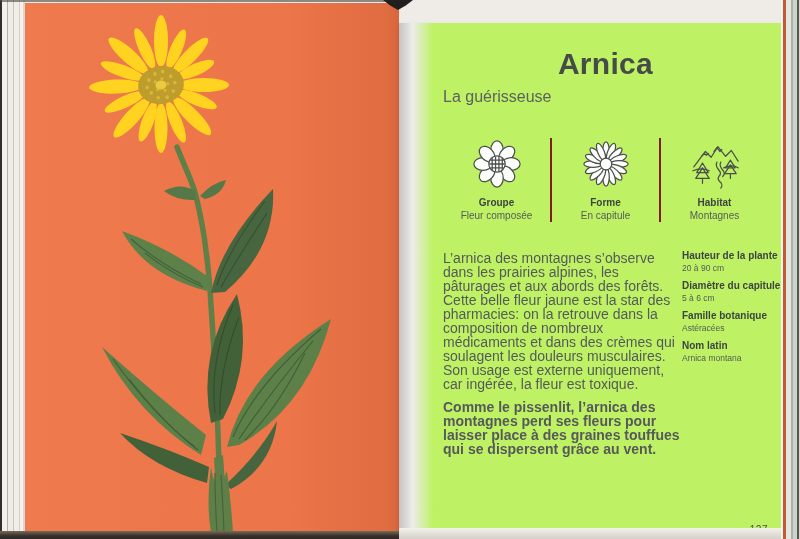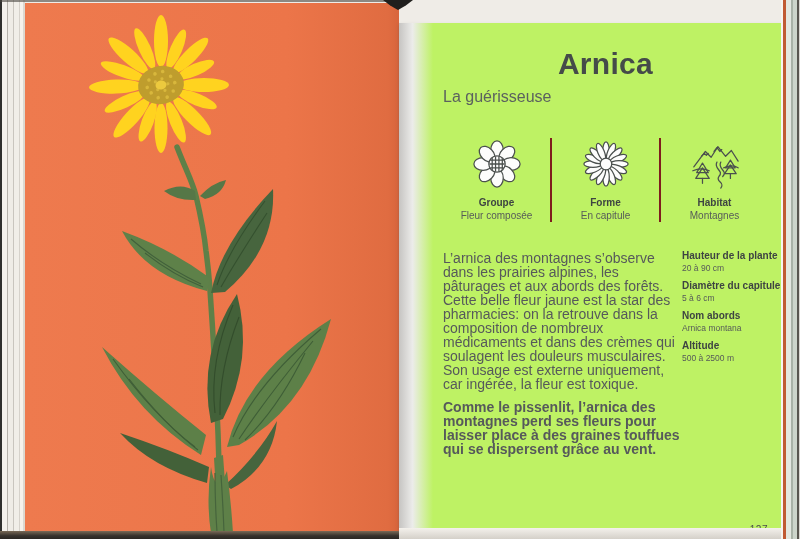--- a/index.html
+++ b/index.html
@@ -258,26 +258,26 @@
         <div class="rp-facts">
           <div class="fact">
             <div class="fact-label">Hauteur de la plante</div>
             <div class="fact-value">20 à 90 cm</div>
           </div>
           <div class="fact">
             <div class="fact-label">Diamètre du capitule</div>
             <div class="fact-value">5 à 6 cm</div>
           </div>
           <div class="fact">
-            <div class="fact-label">Nom abords</div>
+            <div class="fact-label">Famille botanique</div>
+            <div class="fact-value">Astéracées</div>
+          </div>
+          <div class="fact">
+            <div class="fact-label">Nom latin</div>
             <div class="fact-value italic">Arnica montana</div>
-          </div>
-          <div class="fact">
-            <div class="fact-label">Altitude</div>
-            <div class="fact-value">500 à 2500 m</div>
           </div>
         </div>
       </div>
 
       <div class="page-number">127</div>
     </div>
   </div>
 
   <div class="right-edges"></div>
   <div class="top-line"></div>

